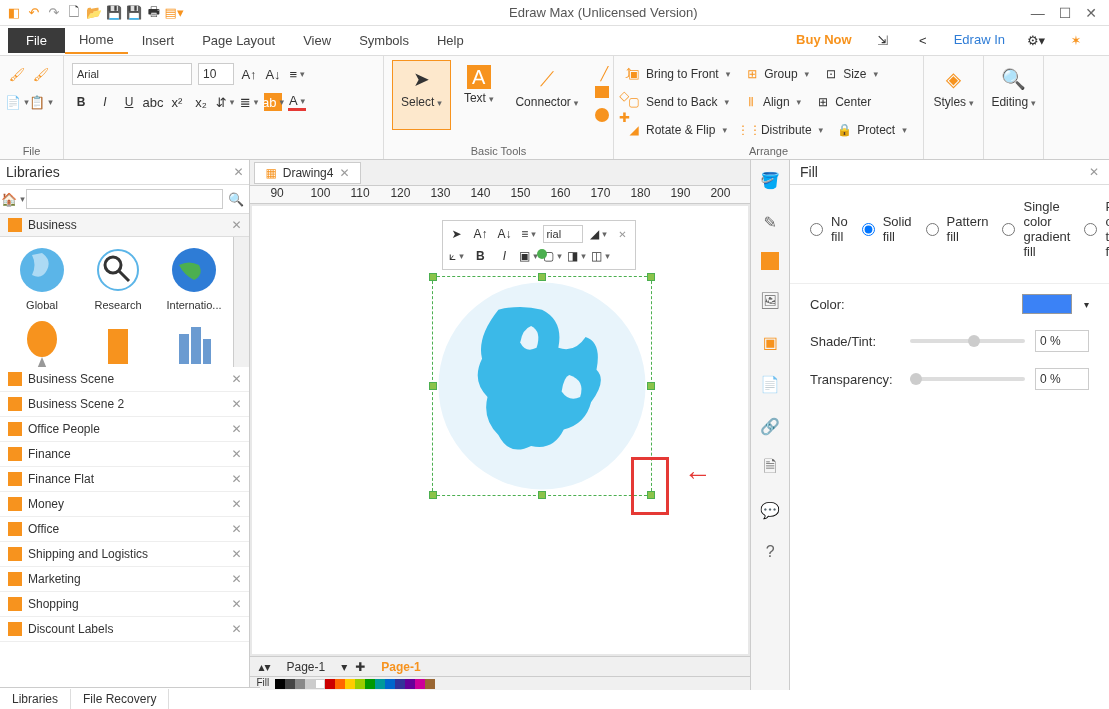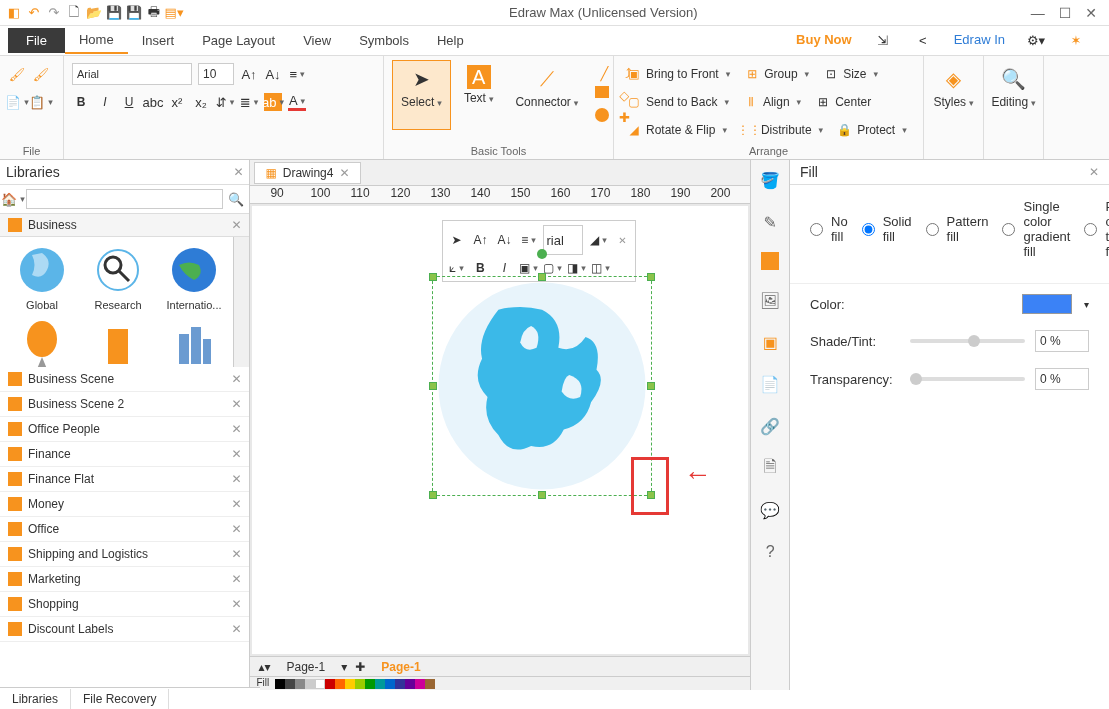--- a/index.html
+++ b/index.html
@@ -58,21 +58,21 @@
 .handle{position:absolute;width:8px;height:8px;background:#8bc34a;border:1px solid #4caf50}
 .h-tl{top:-4px;left:-4px}.h-tr{top:-4px;right:-4px}.h-bl{bottom:-4px;left:-4px}.h-br{bottom:-4px;right:-4px}
 .h-tm{top:-4px;left:50%;margin-left:-4px}.h-bm{bottom:-4px;left:50%;margin-left:-4px}
 .h-ml{top:50%;left:-4px;margin-top:-4px}.h-mr{top:50%;right:-4px;margin-top:-4px}
 .rot{position:absolute;top:-28px;left:50%;margin-left:-5px;width:10px;height:10px;background:#4caf50;border-radius:50%}
 .redbox{position:absolute;right:-18px;bottom:-20px;width:38px;height:58px;border:3px solid #e53935}
 .arrow{position:absolute;right:-60px;bottom:8px;color:#e53935;font-size:28px}
 .float-tb{position:absolute;left:190px;top:14px;background:#fff;border:1px solid #ccc;padding:4px;display:flex;flex-direction:column;gap:4px}
 .float-tb .frow{display:flex;gap:6px;align-items:center}
 .float-tb .fic{width:18px;height:18px;display:flex;align-items:center;justify-content:center;cursor:pointer;font-size:12px}
-.mini-sel{width:40px;height:30px;border:1px solid #ccc;font-size:13px;padding:0 2px}
+.mini-sel{width:40px;height:18px;border:1px solid #ccc;font-size:11px;padding:0 2px}
 .pagetabs{height:20px;display:flex;align-items:center;background:#f0f0f0;border-top:1px solid #ccc;font-size:11px;gap:8px;padding-left:8px}
 .pg{padding:0 8px}
 .pg.act{color:#f7931e;font-weight:bold}
 .colorbar{height:14px;display:flex;background:#f0f0f0;border-top:1px solid #ccc}
 .cb{width:10px;height:10px;margin:2px 0}
 .sidepanel{width:40px;background:#f5f5f5;border-left:1px solid #ccc;display:flex;flex-direction:column;align-items:center;padding-top:8px;gap:18px}
 .sp-ic{width:24px;height:24px;display:flex;align-items:center;justify-content:center;cursor:pointer;font-size:16px;color:#666}
 .sp-ic.act{color:#f7931e}
 .fillpane{width:320px;border-left:1px solid #ccc;background:#fff;display:flex;flex-direction:column}
 .fillhdr{display:flex;align-items:center;padding:4px 10px;border-bottom:1px solid #ddd}

